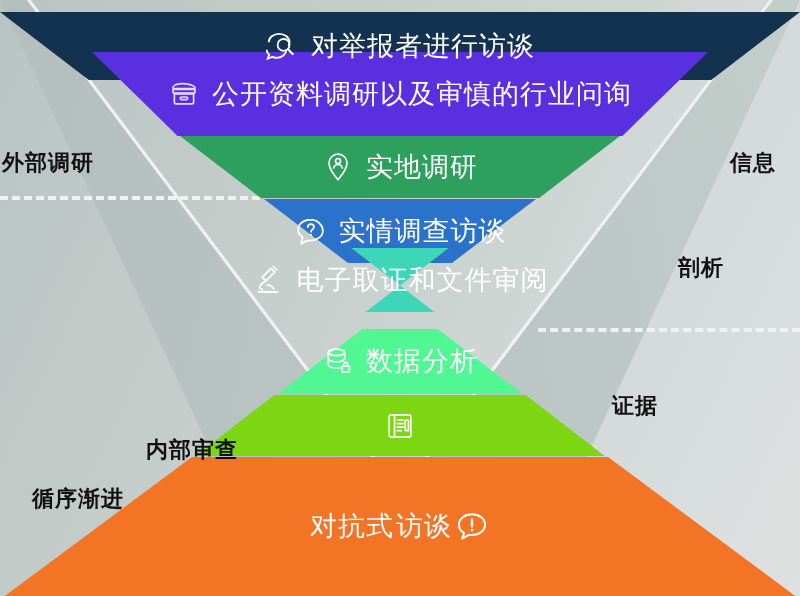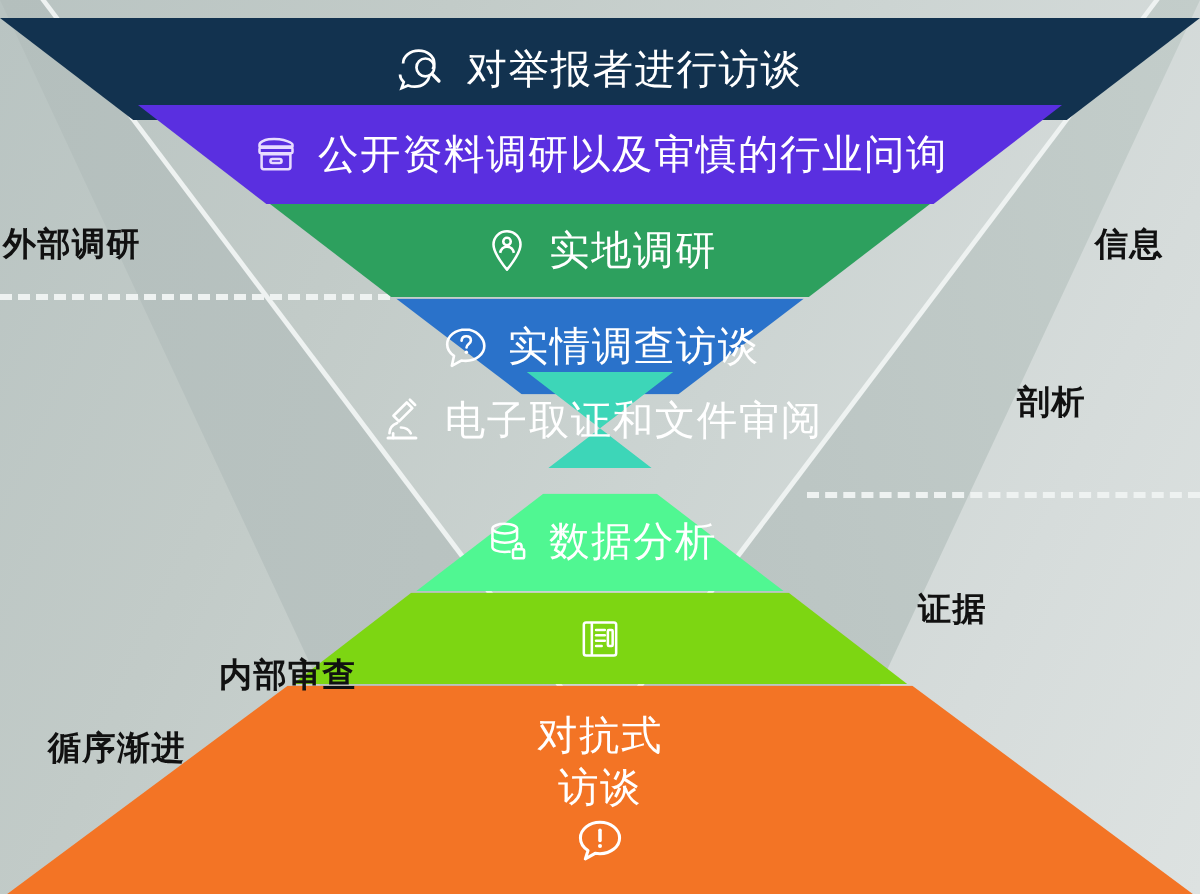--- a/index.html
+++ b/index.html
@@ -95,21 +95,21 @@
     gap: 12px;
     color: #ffffff;
     font-size: 27px;
     font-weight: 500;
     letter-spacing: 1px;
     white-space: nowrap;
     line-height: 1.2;
     z-index: 2;
   }
   .layer .content.stacked {
-    flex-direction: column;
+    flex-direction: row;
     gap: 2px;
   }
   .ico {
     display: inline-flex;
     align-items: center;
     justify-content: center;
     flex: none;
   }
   .ico svg { display: block; }
 
@@ -153,21 +153,21 @@
             <path d="M3.5 12.5c0-4.4 4.4-8 9.8-8s9.8 3.6 9.8 8c0 1.3-.4 2.5-1.1 3.6"></path>
             <path d="M20 19.5c0 4.2-4.1 7.6-9.2 7.6-1.5 0-2.9-.3-4.2-.8L2.6 28l1.3-3.8c-1.4-1.3-2.3-3-2.3-4.7"></path>
             <circle cx="17.5" cy="15" r="5.6"></circle>
             <line x1="21.6" y1="19.1" x2="26" y2="23.5" stroke-width="2.1" stroke-linecap="round"></line>
           </svg>
         </span>
         <span>对举报者进行访谈</span>
       </div>
     </div>
 
-    <div class="layer" style="top: 70px; height: 66px;">
+    <div class="layer" style="top: 52px; height: 84px;">
       <div class="shape" style="background: rgb(90, 47, 224); clip-path: polygon(11.5% 0%, 88.5% 0%, 77.8% 100%, 22.2% 100%);"></div>
       <div class="content">
         <span class="ico">
           <svg width="32" height="32" viewBox="0 0 32 32" fill="none" stroke="#e8dcff" stroke-width="1.7">
             <path d="M5 9.5c0-1.6 3-3.2 6.2-3.6 2-.25 5-.25 7 0C21.4 6.3 27 7.9 27 9.5v1.2H5z" stroke-linejoin="round"></path>
             <rect x="5" y="11.5" width="22" height="3.6" rx="0.8"></rect>
             <path d="M6.4 15.8h19.2v8.6c0 .8-.6 1.4-1.4 1.4H7.8c-.8 0-1.4-.6-1.4-1.4z" stroke-linejoin="round"></path>
             <rect x="12.3" y="19" width="7.4" height="2.6" rx="1.3"></rect>
           </svg>
         </span>

